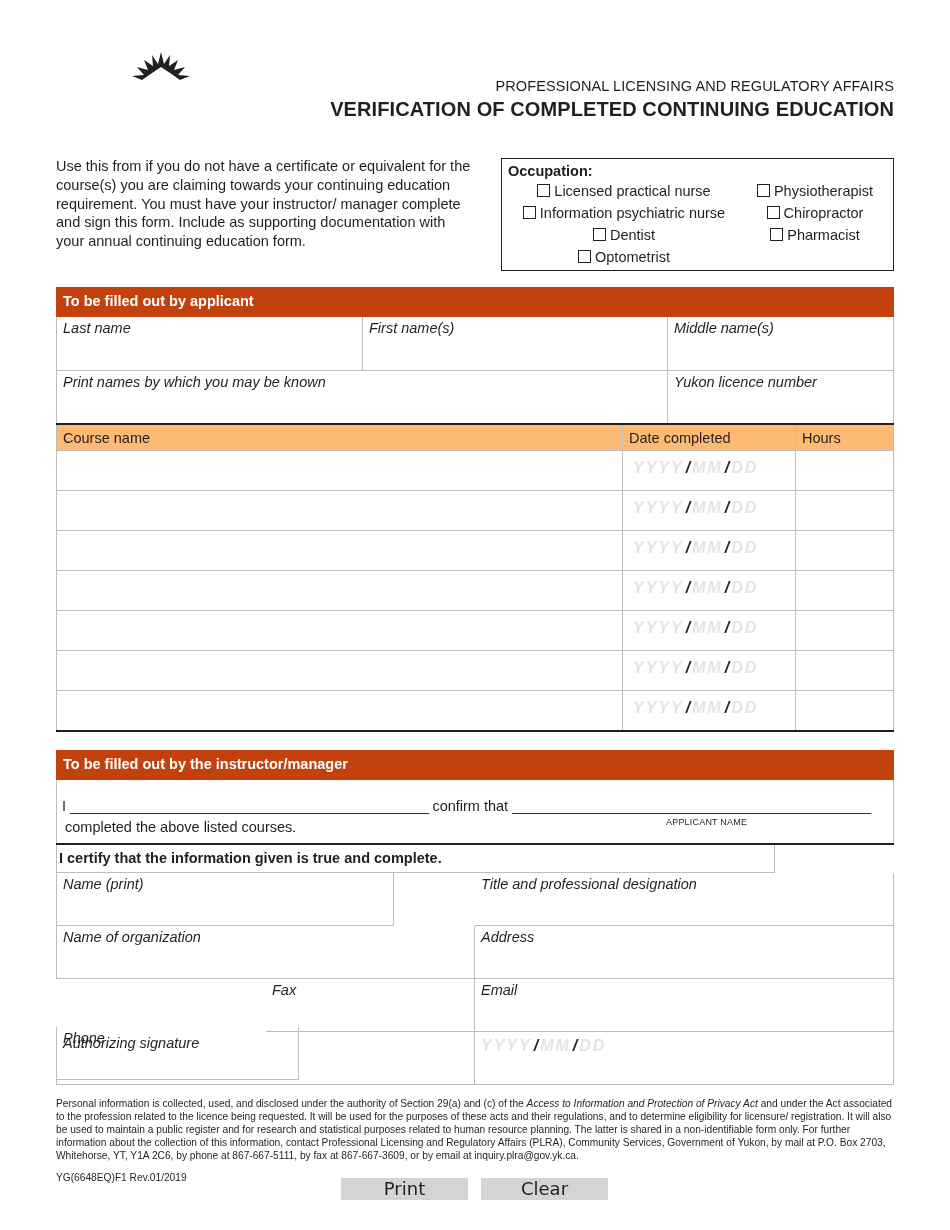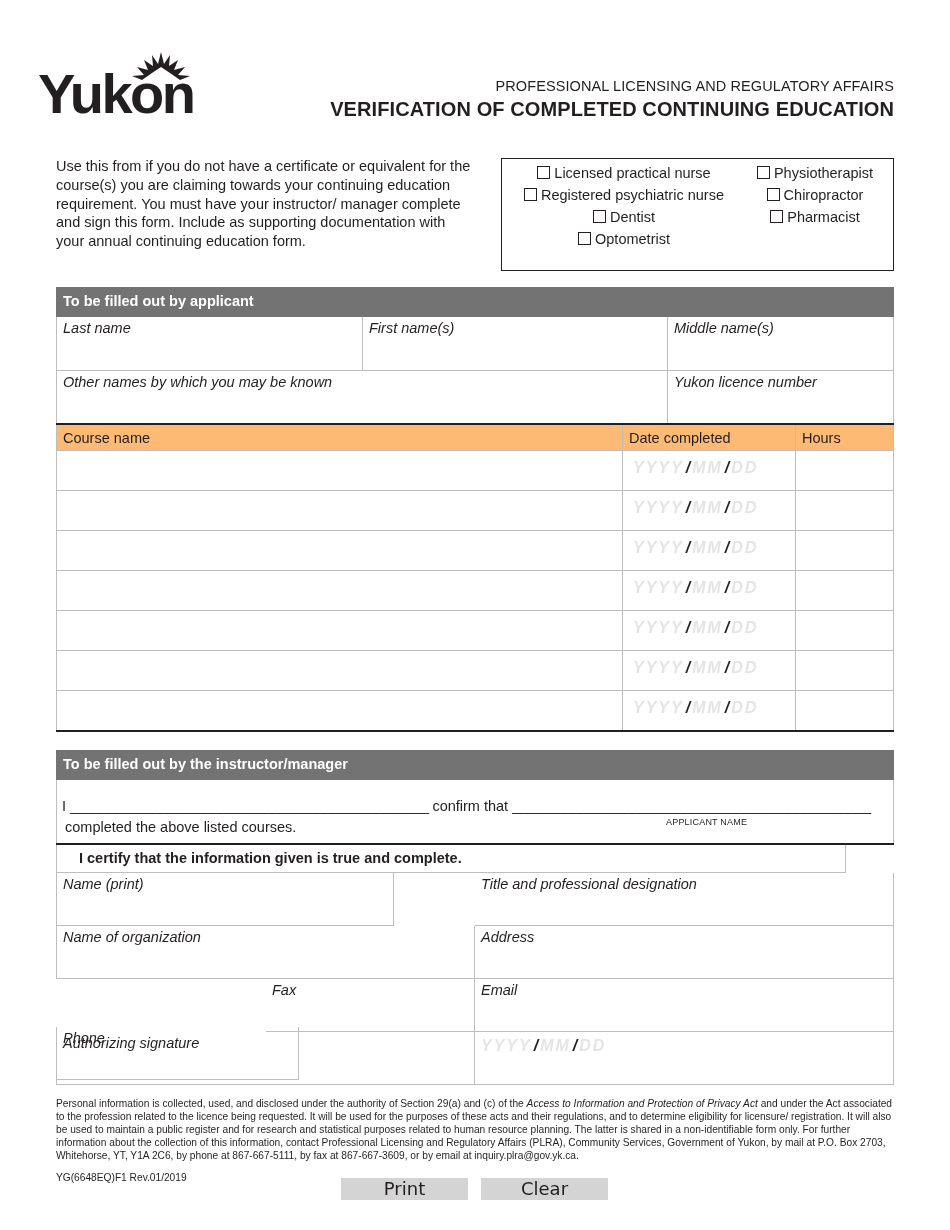--- a/index.html
+++ b/index.html
@@ -14,71 +14,71 @@
   .header-title { position: absolute; right: 56px; top: 98px; font-size: 20px; font-weight: bold; color: #231f20; letter-spacing: 0.1px; }
 
   .intro { position: absolute; left: 56px; top: 157px; width: 420px; font-size: 14.5px; line-height: 18.8px; color: #231f20; }
 
   .occ-box { position: absolute; left: 501px; top: 158px; width: 393px; height: 113px; border: 1px solid #231f20; padding: 4px 6px; }
   .occ-title { font-size: 14.5px; font-weight: bold; margin-bottom: 2px; }
   .occ-grid { display: grid; grid-template-columns: 232px 150px; row-gap: 3px; }
   .occ-item { display: flex; align-items: center; font-size: 14.5px; height: 19px; cursor: pointer; justify-content: center; }
   .cb { width: 13px; height: 13px; border: 1px solid #231f20; margin-right: 4px; display: inline-block; flex-shrink: 0; background: #fff; }
 
-  .section-bar { position: absolute; left: 56px; width: 838px; height: 30px; background: #737373; color: #fff; font-size: 14.5px; font-weight: bold; padding: 6px 7px; }
+  .section-bar { position: absolute; left: 56px; width: 838px; height: 30px; background: #c2410c; color: #fff; font-size: 14.5px; font-weight: bold; padding: 6px 7px; }
 
   .cell { position: absolute; border-right: 1px solid #bdbdbd; border-bottom: 1px solid #bdbdbd; font-size: 14.5px; padding: 3px 6px; color: #231f20; font-style: italic; }
   .frame-left { border-left: 1px solid #bdbdbd; }
 
   .th { position: absolute; background: #fdba74; border-right: 1px solid #bdbdbd; border-bottom: 1px solid #bdbdbd; font-size: 14.5px; padding: 5px 6px; height: 26px; }
 
   .date-ph { font-size: 16px; font-weight: bold; letter-spacing: 2px; color: #e4e4e4; }
   .date-ph .sl { color: #231f20; letter-spacing: 0; margin: 0 2px; }
 
   .thick-line { position: absolute; left: 56px; width: 838px; height: 2px; background: #231f20; }
 
   .confirm-line { position: absolute; left: 62px; top: 798px; font-size: 14.5px; white-space: nowrap; }
   .completed-line { position: absolute; left: 65px; top: 819px; font-size: 14.5px; }
   .applicant-caption { position: absolute; left: 666px; top: 817px; font-size: 9px; letter-spacing: 0.2px; }
 
-  .certify { position: absolute; left: 56px; top: 845px; width: 790px; height: 28px; border-left: 1px solid #bdbdbd; border-right: 1px solid #bdbdbd; border-bottom: 1px solid #bdbdbd; font-size: 14.5px; font-weight: bold; padding: 5px 22px; }
+  .certify { position: absolute; left: 56px; top: 845px; width: 719px; height: 28px; border-left: 1px solid #bdbdbd; border-right: 1px solid #bdbdbd; border-bottom: 1px solid #bdbdbd; font-size: 14.5px; font-weight: bold; padding: 5px 2px; }
 
   .privacy { position: absolute; left: 56px; top: 1097px; width: 840px; font-size: 10.2px; line-height: 13px; color: #231f20; }
   .form-id { position: absolute; left: 56px; top: 1172px; font-size: 10.2px; }
 
   .btn { position: absolute; top: 1178px; width: 127px; height: 22px; background: #d4d4d4; border: none; font-family: "DejaVu Sans", sans-serif; font-size: 18px; color: #231f20; text-align: center; line-height: 22px; cursor: pointer; }
 </style>
 </head>
 <body>
 
 <div class="logo">
   <svg class="logo-sun" width="62" height="30" viewBox="0 0 62 30">
     <path d="M31 0 L34 12 L40 3 L39 14 L48 8 L44 18 L55 15 L48 23 L60 24 L50 28 L40 21 L31 15 L22 21 L12 28 L2 24 L14 23 L7 15 L18 18 L14 8 L23 14 L22 3 L28 12 Z" fill="#231f20"></path>
   </svg>
-  <div class="logo-text">Yukon</div>
 </div>
 
 <div class="header-sub">PROFESSIONAL LICENSING AND REGULATORY AFFAIRS</div>
 <div class="header-title">VERIFICATION OF COMPLETED CONTINUING EDUCATION</div>
 
 <div class="intro">Use this from if you do not have a certificate or equivalent for the course(s) you are claiming towards your continuing education requirement. You must have your instructor/ manager complete and sign this form. Include as supporting documentation with your annual continuing education form.</div>
 
 <div class="occ-box">
+  <div class="occ-title">Occupation:</div>
   <div class="occ-grid">
     <label class="occ-item">
         <span class="cb"></span>
         <span>Licensed practical nurse</span>
       </label>
     <label class="occ-item">
         <span class="cb"></span>
         <span>Physiotherapist</span>
       </label>
     <label class="occ-item">
         <span class="cb"></span>
-        <span>Registered psychiatric nurse</span>
+        <span>Information psychiatric nurse</span>
       </label>
     <label class="occ-item">
         <span class="cb"></span>
         <span>Chiropractor</span>
       </label>
     <label class="occ-item">
         <span class="cb"></span>
         <span>Dentist</span>
       </label>
     <label class="occ-item">
@@ -91,21 +91,21 @@
       </label>
   </div>
 </div>
 
 <div class="section-bar" style="top:287px;">To be filled out by applicant</div>
 
 <div class="cell frame-left" style="left:56px; top:317px; width:307px; height:54px;"><span>Last name</span></div>
 <div class="cell" style="left:363px; top:317px; width:305px; height:54px;"><span>First name(s)</span></div>
 <div class="cell" style="left:668px; top:317px; width:226px; height:54px;"><span>Middle name(s)</span></div>
 
-<div class="cell frame-left" style="left:56px; top:371px; width:612px; height:53px; border-bottom:none;"><span>Other names by which you may be known</span></div>
+<div class="cell frame-left" style="left:56px; top:371px; width:612px; height:53px; border-bottom:none;"><span>Print names by which you may be known</span></div>
 <div class="cell" style="left:668px; top:371px; width:226px; height:53px; border-bottom:none;"><span>Yukon licence number</span></div>
 
 <div class="thick-line" style="top:423px;"></div>
 
 <div class="th frame-left" style="left:56px; top:425px; width:567px; border-left:1px solid #bdbdbd;">Course name</div>
 <div class="th" style="left:623px; top:425px; width:173px;">Date completed</div>
 <div class="th" style="left:796px; top:425px; width:98px;">Hours</div>
 
 <div>
   <div>

